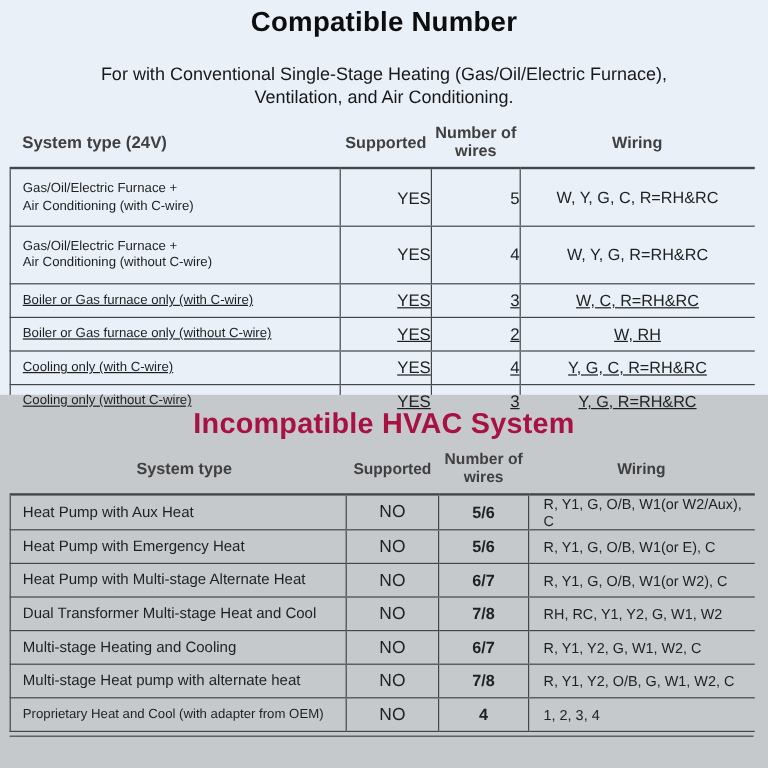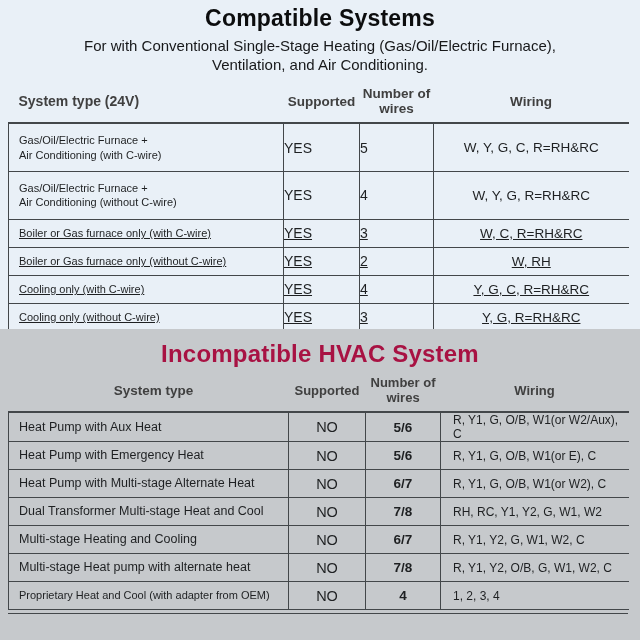--- a/index.html
+++ b/index.html
@@ -6,21 +6,21 @@
   html,body { width:640px; height:640px; }
   body {
     font-family:"Liberation Sans","DejaVu Sans",sans-serif;
     color:#1e2022;
     background:#e9f0f7;
   }
   .sec1 { background:#e9f0f7; height:329px; padding-top:5px; }
   .sec2 { background:#c6c9cc; height:386px; padding-top:11px; }
 
   .title1 { text-align:center; font-size:23px; font-weight:700; color:#0c0d0e; letter-spacing:.2px; }
-  .subtitle { text-align:center; font-size:15px; line-height:1.28; white-space:pre-line; margin-top:4px; color:#17181a; }
+  .subtitle { text-align:center; font-size:15px; line-height:1.28; white-space:pre-line; margin-top:21px; color:#17181a; }
   .title2 { text-align:center; font-size:24px; font-weight:700; color:#a81243; letter-spacing:.2px; }
 
   table { border-collapse:collapse; table-layout:fixed; width:620px; margin-left:8px; }
   .t1 { margin-top:9px; }
   .t2 { margin-top:4px; }
 
   col.c1-1{width:275px;} col.c1-2{width:76px;} col.c1-3{width:74px;} col.c1-4{width:195px;}
   col.c2-1{width:280px;} col.c2-2{width:77px;} col.c2-3{width:75px;} col.c2-4{width:188px;}
 
   th { font-weight:700; font-size:13.5px; padding:3px 0 6px; text-align:center; color:#404040; }
@@ -29,38 +29,38 @@
 
   tbody td { border-bottom:1.5px solid #43474a; vertical-align:middle; }
   tbody td:first-child { border-left:1.5px solid #43474a; padding-left:10px; }
   tbody td + td { border-left:1.5px solid #43474a; }
 
   .t1 tr.h2 { height:48px; }
   .t1 tr.h1 { height:28px;text-decoration:underline; }
   .t2 tbody tr { height:28px; }
 
   .sys-cell { white-space:pre-line; line-height:1.3; font-size:11px; }
-  .t1 .sup, .t1 .num { font-size:14px; text-align:left; }
+  .t1 .sup, .t1 .num { font-size:14px; text-align:right; }
   .t1 .wir { font-size:13.5px; text-align:center; }
 
   .t2 th { font-size:13px;text-align:center; }
   .t2 th.sys { font-size:13.5px; }
   .t2 .sys-cell { font-size:12.5px; }
   .t2 tr.small .sys-cell { font-size:11px; }
   .t2 .sup { font-size:14.5px; text-align:center; }
   .t2 .num { font-size:13.5px; text-align:center;font-weight:bold; }
   .t2 .wir { font-size:12px; text-align:left; padding-left:12px; }
 
   .dbl { width:620px; margin:3px 0 0 8px; border-top:1.5px solid #43474a; }
 </style>
 </head>
 <body>
 
 <div class="sec1">
-  <div class="title1">Compatible Systems</div>
+  <div class="title1">Compatible Number</div>
   <div class="subtitle">For with Conventional Single-Stage Heating (Gas/Oil/Electric Furnace),
 Ventilation, and Air Conditioning.</div>
 
   <table class="t1">
     <colgroup>
         <col class="c1-1">
         <col class="c1-2">
         <col class="c1-3">
         <col class="c1-4">
       </colgroup>

